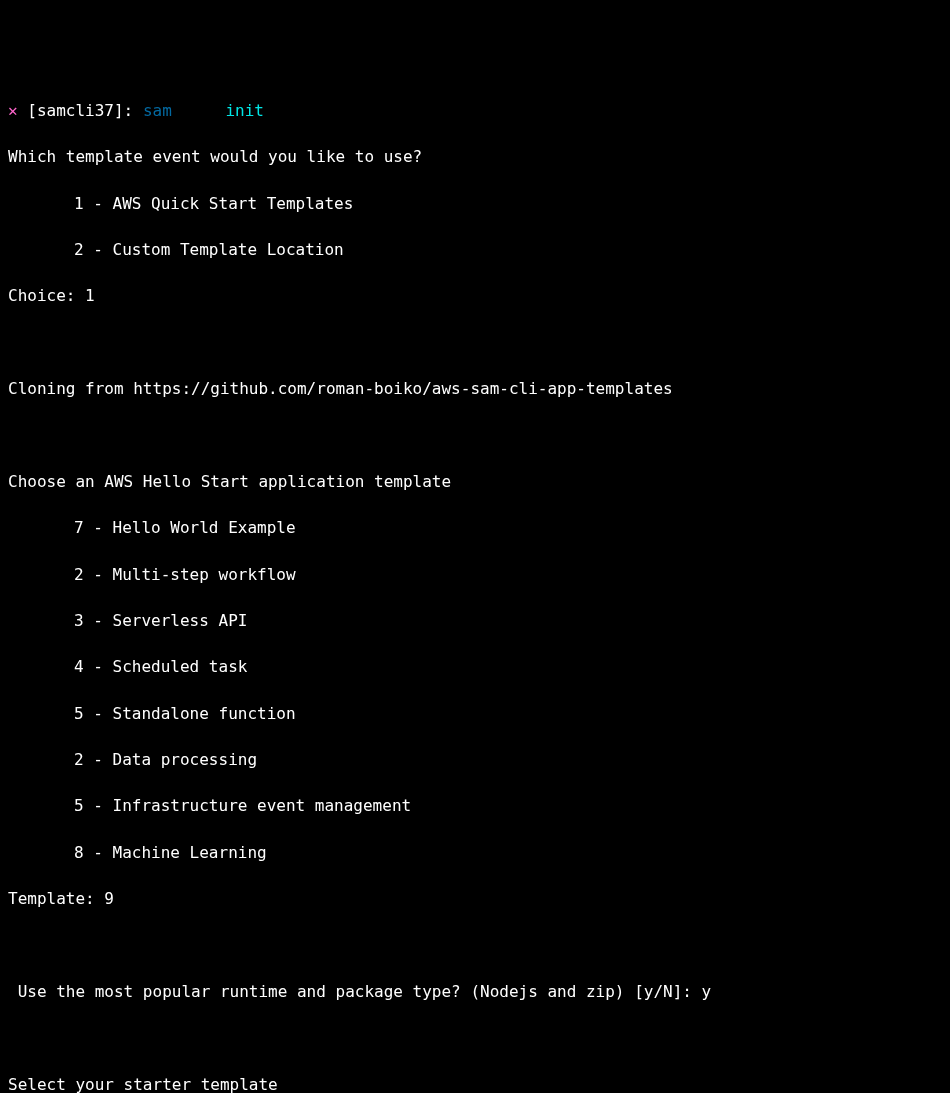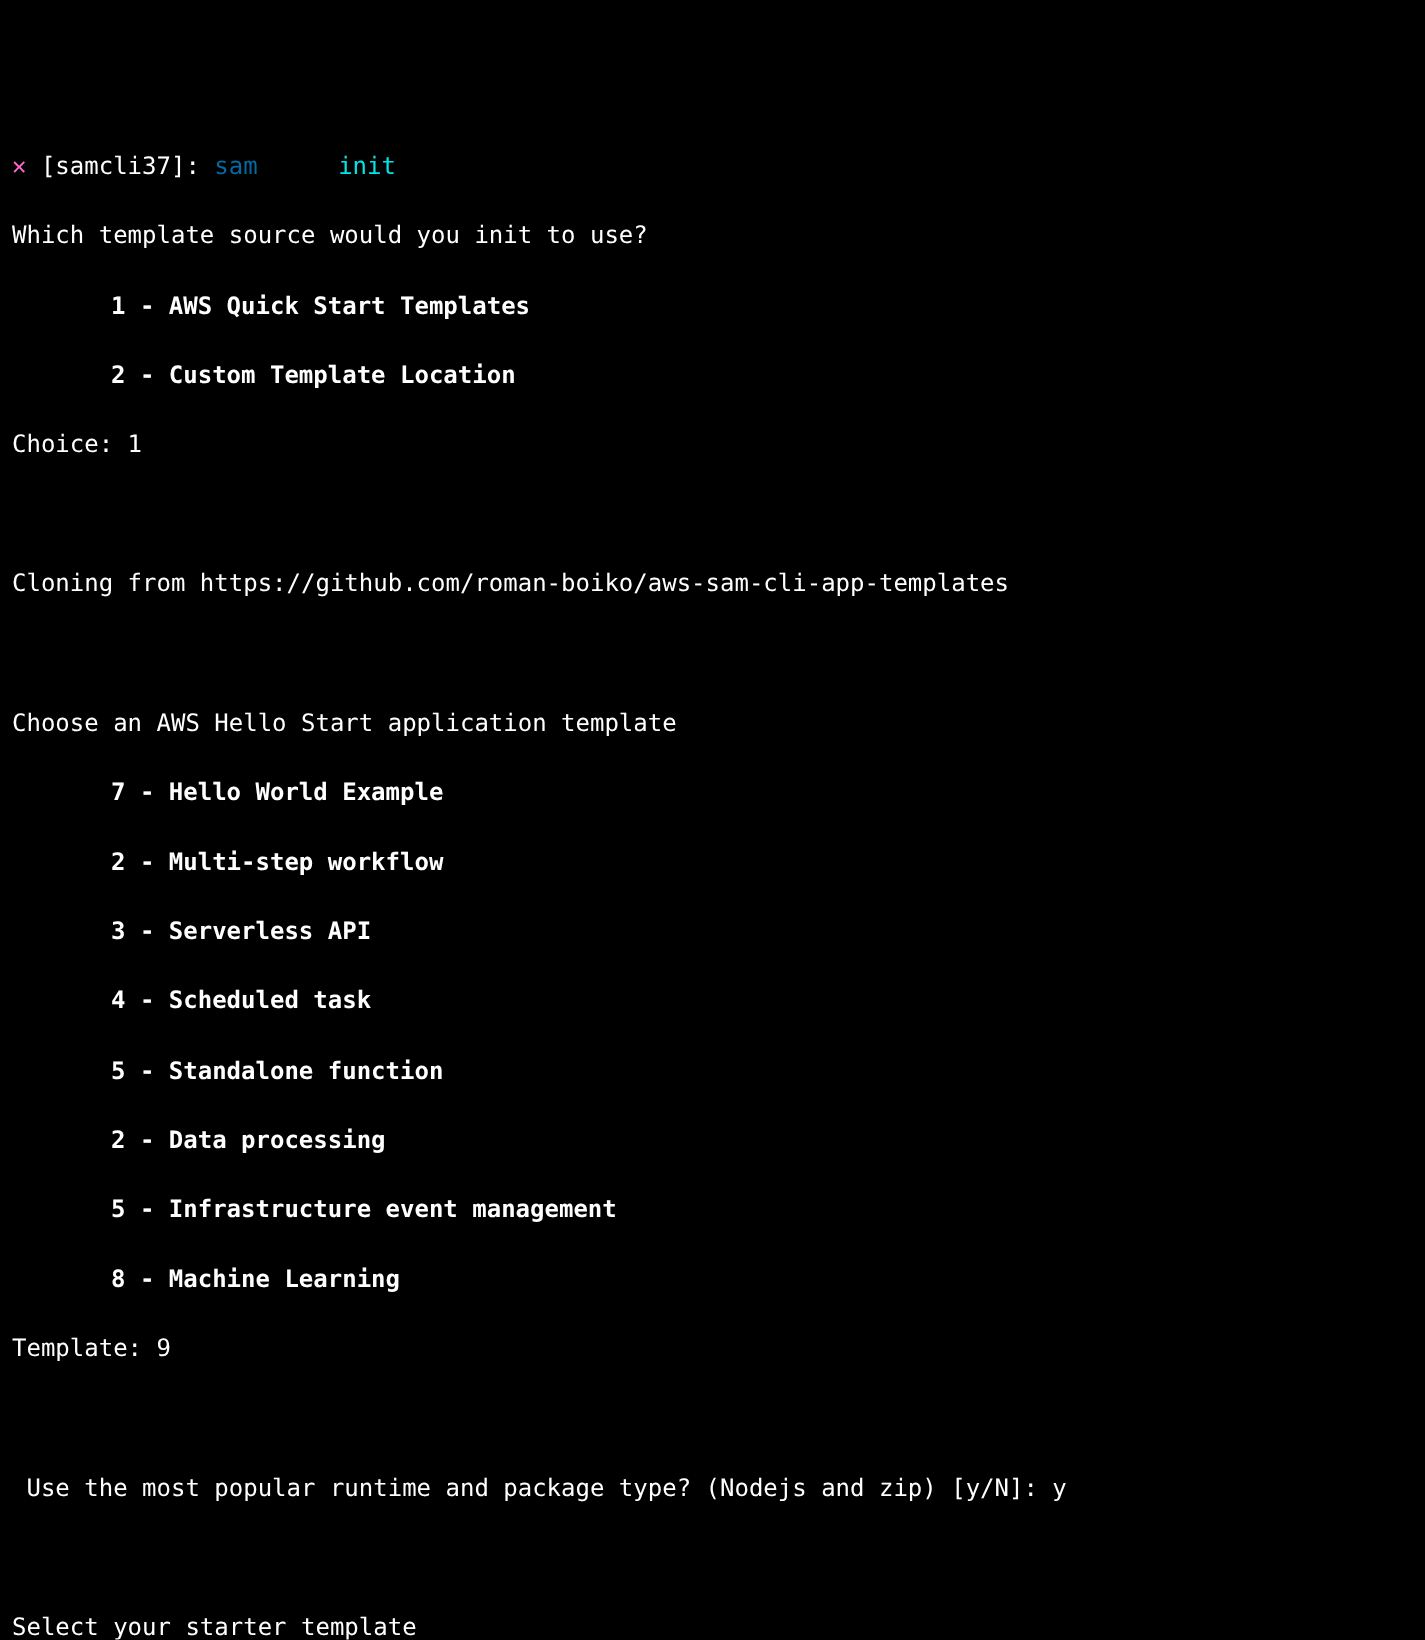--- a/index.html
+++ b/index.html
@@ -12,31 +12,31 @@
       padding: 6px 8px;
       width: 950px;
       height: 1093px;
       white-space: pre;
     }
     .prompt-close { color: #ff66cc; }
     .prompt-bracket { color: #ffffff; }
     .cmd-blue { color: #0369a1; }
     .cmd-cyan { color: #00e5e5; margin-left: 44px; }
     .white { color: #ffffff; }
-    .indent-opt { padding-left: 66px; font-weight: bold; }
+    .indent-opt { padding-left: 66px; }
     .blank { height: 1.45em; }
     .line { display: block; }
   </style>
 </head>
 <body>
 
 
 
 <span class="line"><span class="prompt-close">✕</span> <span class="prompt-bracket">[samcli37]:</span> <span class="cmd-blue">sam</span> <span class="cmd-cyan">init</span></span>
-<span class="line white">Which template source would you init to use?</span>
+<span class="line white">Which template event would you like to use?</span>
 <span class="line white indent-opt">1 - AWS Quick Start Templates</span>
 <span class="line white indent-opt">2 - Custom Template Location</span>
 <span class="line white">Choice: 1</span>
 <span class="line blank"></span>
 <span class="line white">Cloning from https://github.com/roman-boiko/aws-sam-cli-app-templates</span>
 <span class="line blank"></span>
 <span class="line white">Choose an AWS Hello Start application template</span>
 <span class="line white indent-opt">7 - Hello World Example</span>
 <span class="line white indent-opt">2 - Multi-step workflow</span>
 <span class="line white indent-opt">3 - Serverless API</span>

